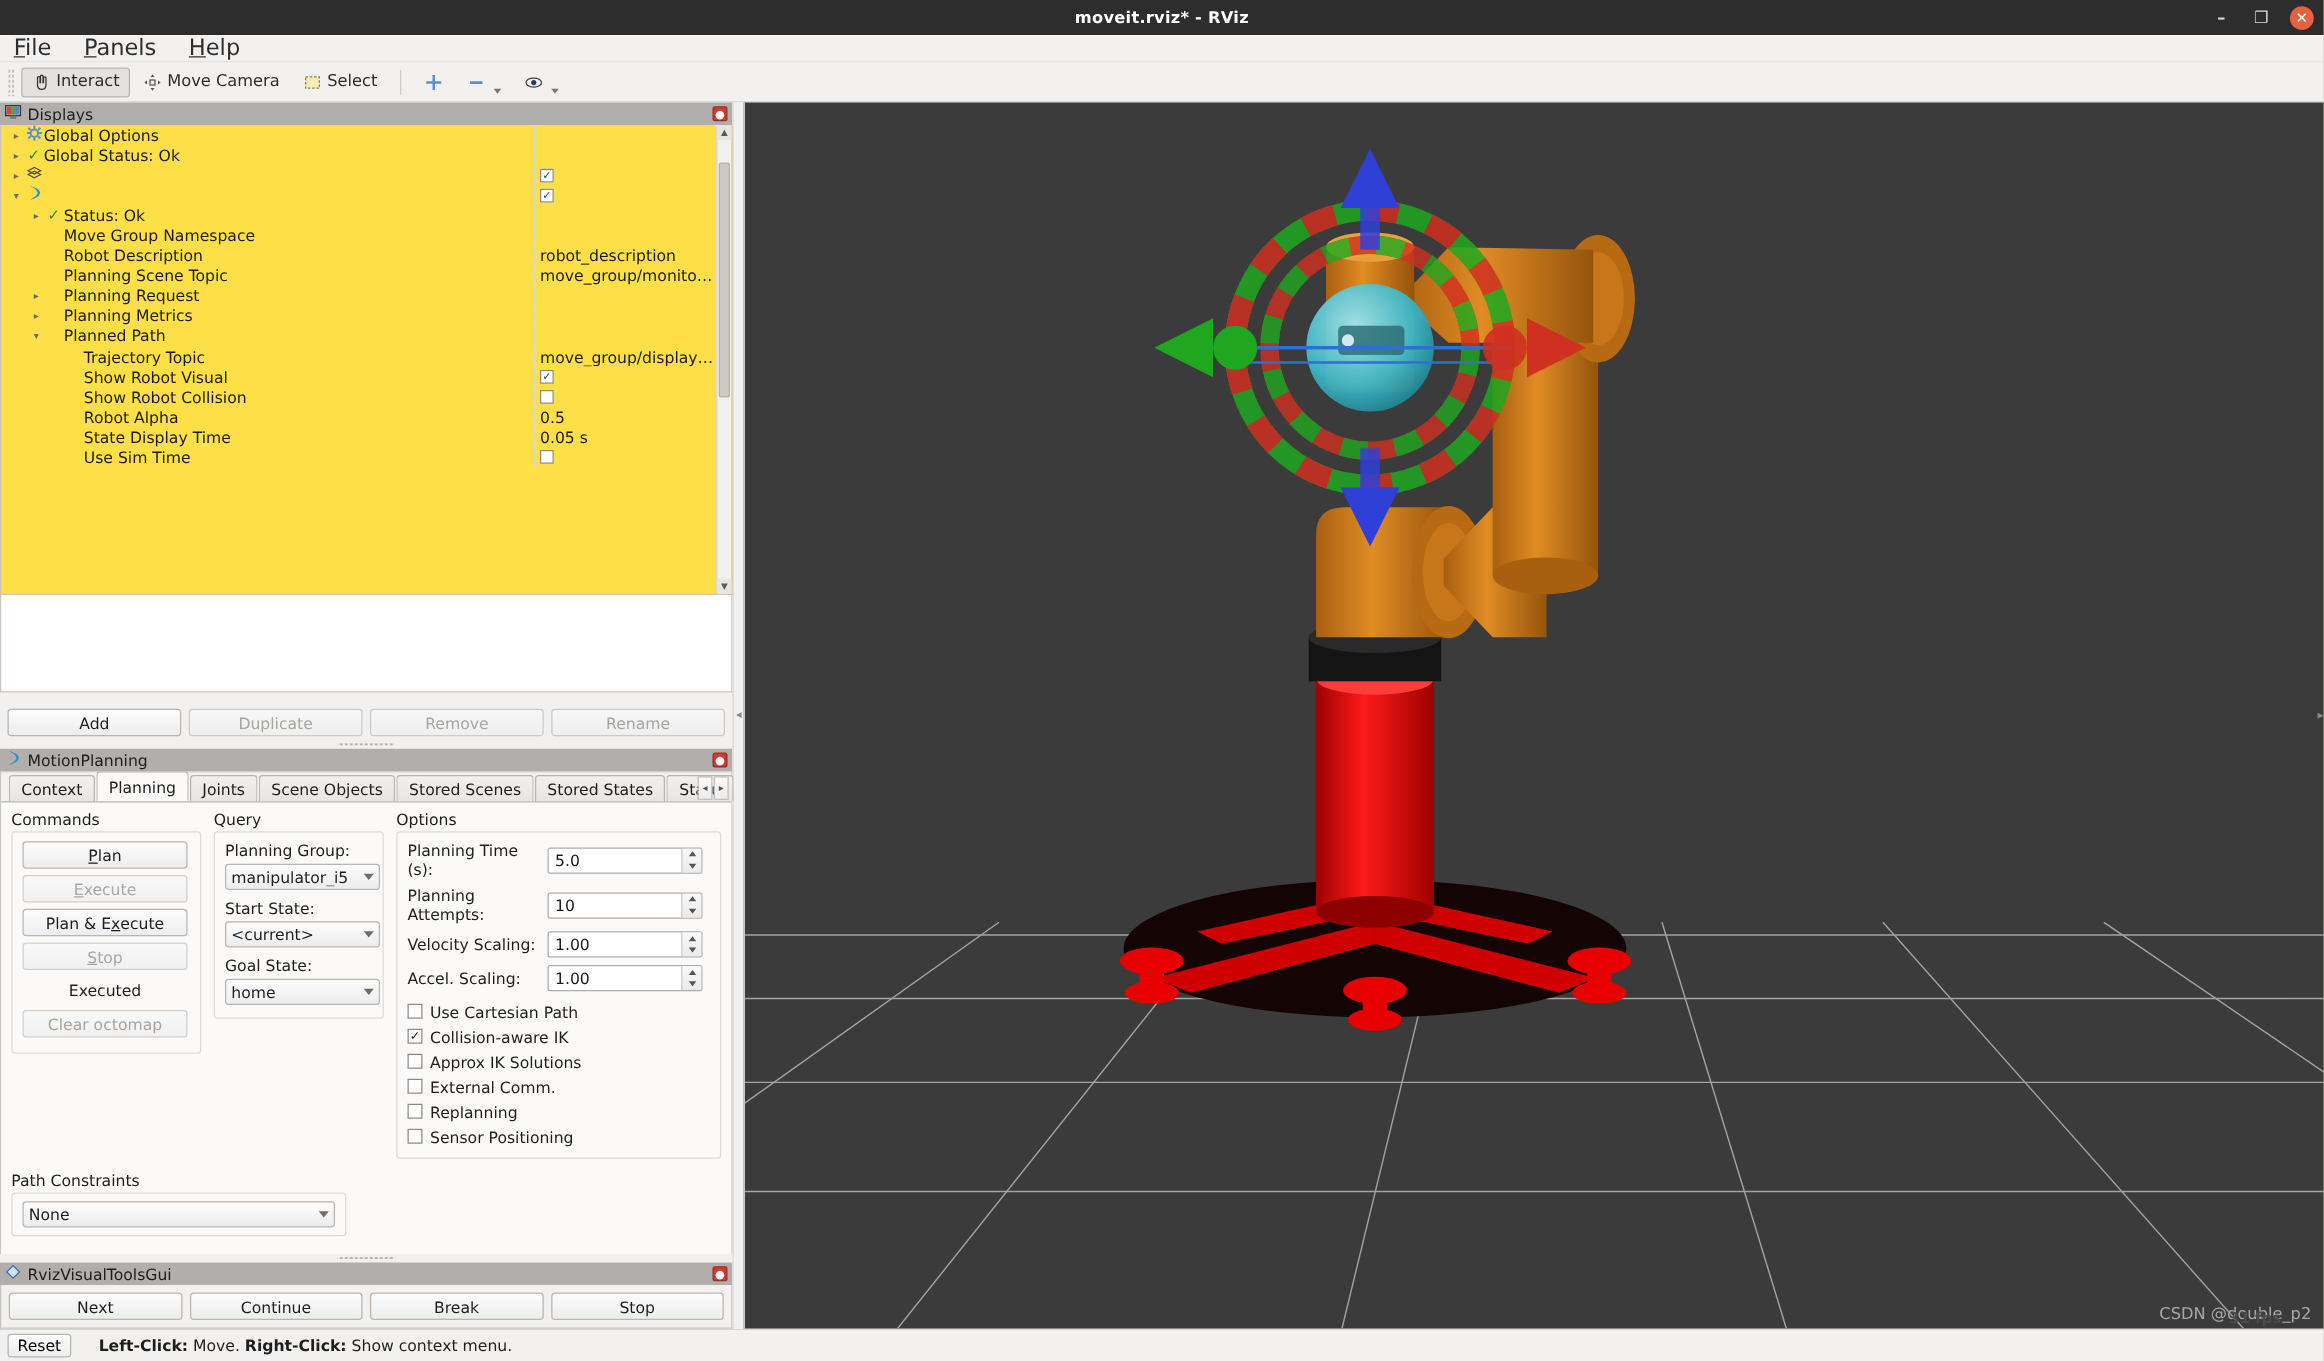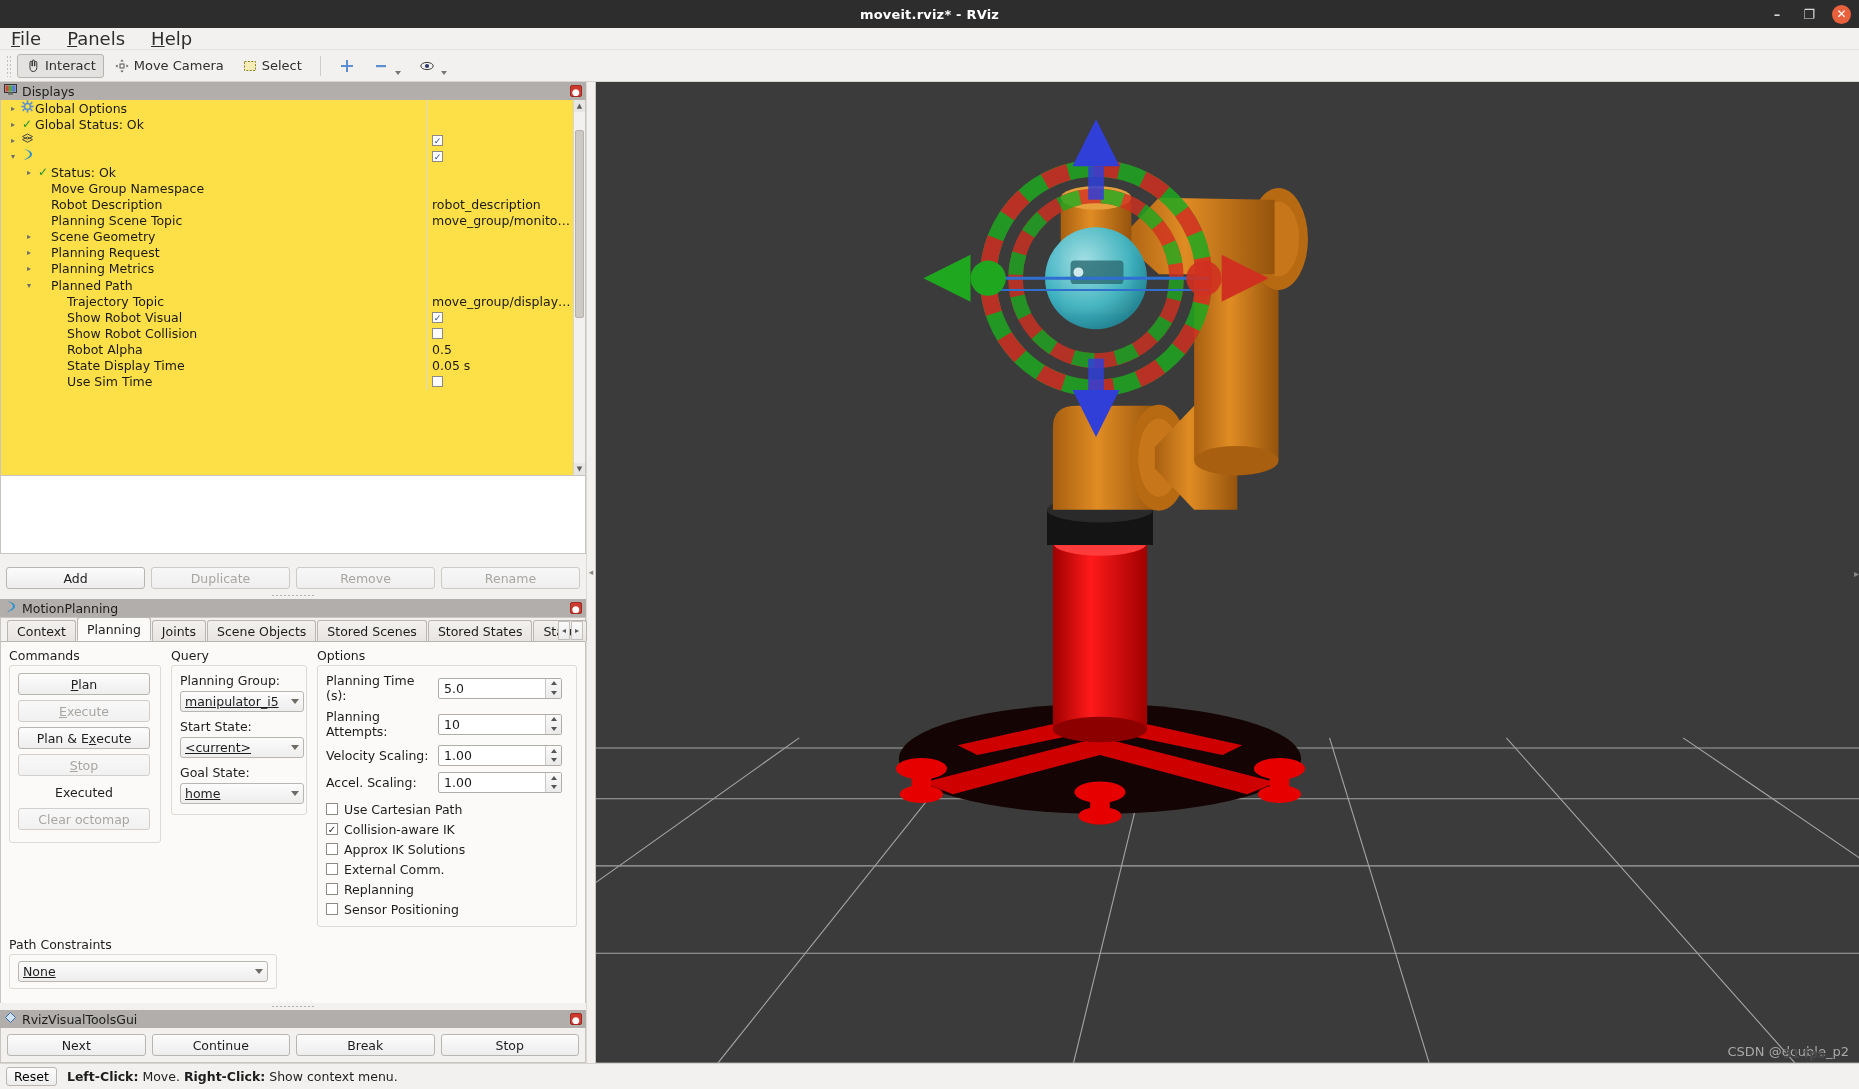--- a/index.html
+++ b/index.html
@@ -116,21 +116,21 @@
           display:flex; align-items:center; justify-content:center; color:#1d1d1d; }
   .qbtn.disabled { color:#a9a5a1; background:linear-gradient(#f8f8f8,#f1f1f1); border-color:#d2cecb; }
   .qbtn.flat { border:none; background:none; }
   .qbtn u { text-decoration:underline; }
   .fld-label { font-size:12.5px; color:#1d1d1d; margin-bottom:3px; }
   .combo {
     width:124px; height:21px; background:linear-gradient(#fcfcfc,#ededed);
     border:1px solid #b9b5b1; border-radius:3px; display:flex; align-items:center;
     padding:0 4px; font-size:12.5px; color:#1d1d1d; margin-bottom:7px; position:relative;
   }
-  .combo span.val { flex:1; overflow:hidden; white-space:nowrap;text-decoration:underline; }
+  .combo span.val { flex:1; overflow:hidden; white-space:nowrap; }
   .caret { width:0;height:0;border-left:4px solid transparent;border-right:4px solid transparent;
            border-top:5px solid #6f6b67; }
   .optrow { display:flex; align-items:center; margin-bottom:6px; }
   .optrow .ol { width:112px; font-size:12.5px; color:#1d1d1d; }
   .spin { width:124px; height:21px; display:flex; background:#fff; border:1px solid #b0acа8; border:1px solid #b0aca8; border-radius:2px; }
   .spin .sv { flex:1; padding:0 5px; font-size:12.5px; line-height:19px; color:#1a1a1a; }
   .spin .sb { width:16px; border-left:1px solid #cbc7c3; background:linear-gradient(#fafafa,#eaeaea);
               display:flex; flex-direction:column; }
   .spin .sb i { flex:1; display:block; position:relative; }
   .spin .sb i::after { content:""; position:absolute; left:50%; top:50%; transform:translate(-50%,-50%);
@@ -139,21 +139,21 @@
   .spin .sb i.dn::after { border-top:4px solid #555; }
   .cbrow { display:flex; align-items:center; gap:6px; height:20px; font-size:12.5px; color:#1d1d1d; }
   .cb { width:12px;height:12px;border:1px solid #8e8a86;background:#fff;flex:none;
         font-size:10px;line-height:11px;text-align:center;color:#1a1a1a; }
   #pcwrap { margin-top:10px; }
   .combo.wide { width:250px; }
   
   #rvt { border:1px solid #c9c5c1; border-top:none; background:#f2f1f0; }
   #rvtbtns { display:flex; gap:6px; padding:6px; }
   
-  #statusbar { height:26px; background:#f2f1f0; display:flex; align-items:center; gap:10px;
+  #statusbar { height:26px; background:#f2f1f0; display:flex; align-items:center; gap:22px;
                padding:0 6px; border-top:1px solid #d7d3cf; }
   #resetbtn { height:19px; padding:0 7px; font-size:12.5px; background:linear-gradient(#fcfcfc,#ededed);
               border:1px solid #b9b5b1; border-radius:3px; display:flex; align-items:center; }
   #statustext { font-size:12.5px; color:#1d1d1d; }
   #statustext b { font-weight:bold; }
   
   #splitter { width:9px; background:#f2f1f0; display:flex; align-items:center; justify-content:center;
               border-left:1px solid #dcd8d4; }
   #splitter .dots { font-size:9px; color:#8a8682; line-height:7px; }
   #rsplit { position:absolute; right:0; top:50%; transform:translateY(-50%); font-size:10px; color:#8a8682; }
@@ -337,28 +337,20 @@
           </div>
           <div class="trow">
             <div class="tname" style="padding-left: 22px;">
               <span class="arrow "></span>
               <span class="ticon"></span>
               <span class="tlabel">Planning Scene Topic</span>
             </div>
             <div class="tval">
               <span>move_group/monito…</span>
             </div>
-          </div>
-          <div class="trow">
-            <div class="tname" style="padding-left: 22px;">
-              <span class="arrow closed"></span>
-              <span class="ticon"></span>
-              <span class="tlabel">Scene Geometry</span>
-            </div>
-            <div class="tval"></div>
           </div>
           <div class="trow">
             <div class="tname" style="padding-left: 22px;">
               <span class="arrow closed"></span>
               <span class="ticon"></span>
               <span class="tlabel">Planning Request</span>
             </div>
             <div class="tval"></div>
           </div>
           <div class="trow">

